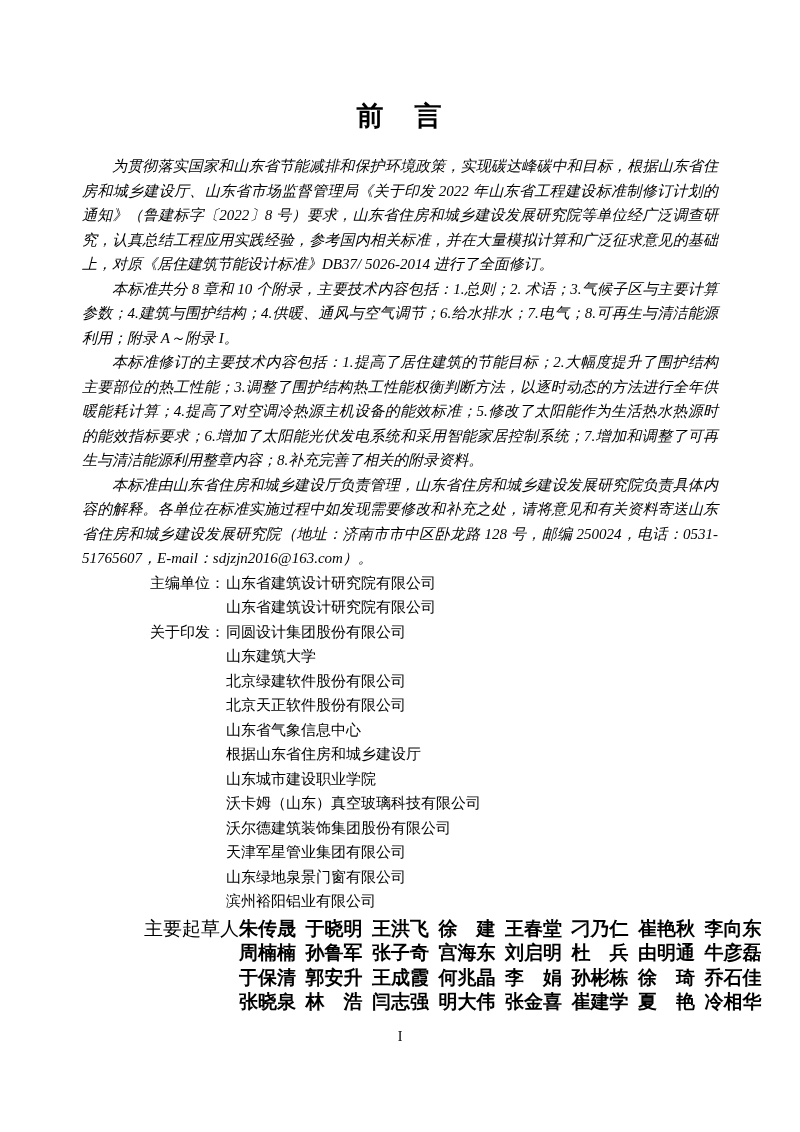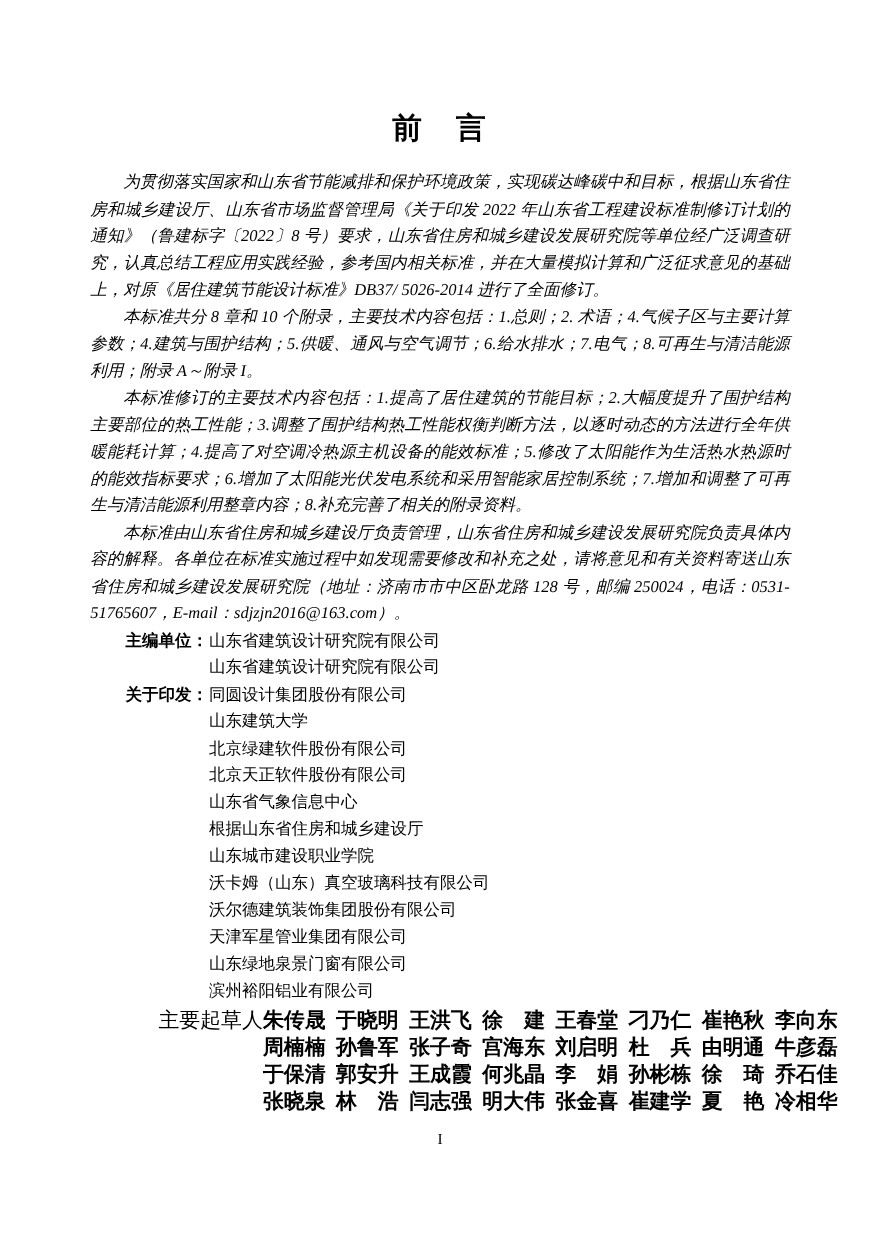--- a/index.html
+++ b/index.html
@@ -42,23 +42,22 @@
   .units {
     font-size: 15px;
     line-height: 24.5px;
   }
   .unit-row {
     display: flex;
   }
   .unit-label {
     flex: none;
     width: 76px;
-    margin-left: 32px;
+    margin-left: 68px;
     white-space: nowrap;
-    font-weight: bold;
   }
   .unit-name {
     white-space: nowrap;
   }
   .drafters {
     margin-top: 3px;
     font-size: 19px;
     line-height: 24.5px;
   }
   .drafter-row {
@@ -83,21 +82,21 @@
 </style>
 </head>
 <body>
 
 <div class="page">
 
   <h1 class="doc-title">前　言</h1>
 
   <div class="paragraphs">
     <p>为贯彻落实国家和山东省节能减排和保护环境政策，实现碳达峰碳中和目标，根据山东省住房和城乡建设厅、山东省市场监督管理局《关于印发 2022 年山东省工程建设标准制修订计划的通知》（鲁建标字〔2022〕8 号）要求，山东省住房和城乡建设发展研究院等单位经广泛调查研究，认真总结工程应用实践经验，参考国内相关标准，并在大量模拟计算和广泛征求意见的基础上，对原《居住建筑节能设计标准》DB37/ 5026-2014 进行了全面修订。</p>
-    <p>本标准共分 8 章和 10 个附录，主要技术内容包括：1.总则；2. 术语；4.气候子区与主要计算参数；4.建筑与围护结构；5.供暖、通风与空气调节；6.给水排水；7.电气；8.可再生与清洁能源利用；附录 A～附录 I。</p>
+    <p>本标准共分 8 章和 10 个附录，主要技术内容包括：1.总则；2. 术语；3.气候子区与主要计算参数；4.建筑与围护结构；4.供暖、通风与空气调节；6.给水排水；7.电气；8.可再生与清洁能源利用；附录 A～附录 I。</p>
     <p>本标准修订的主要技术内容包括：1.提高了居住建筑的节能目标；2.大幅度提升了围护结构主要部位的热工性能；3.调整了围护结构热工性能权衡判断方法，以逐时动态的方法进行全年供暖能耗计算；4.提高了对空调冷热源主机设备的能效标准；5.修改了太阳能作为生活热水热源时的能效指标要求；6.增加了太阳能光伏发电系统和采用智能家居控制系统；7.增加和调整了可再生与清洁能源利用整章内容；8.补充完善了相关的附录资料。</p>
     <p>本标准由山东省住房和城乡建设厅负责管理，山东省住房和城乡建设发展研究院负责具体内容的解释。各单位在标准实施过程中如发现需要修改和补充之处，请将意见和有关资料寄送山东省住房和城乡建设发展研究院（地址：济南市市中区卧龙路 128 号，邮编 250024，电话：0531-51765607，E-mail：sdjzjn2016@163.com）。</p>
   </div>
 
   <div class="units">
 
     <div class="unit-row">
       <span class="unit-label">主编单位：</span>
       <span class="unit-name">山东省建筑设计研究院有限公司</span>
     </div>

